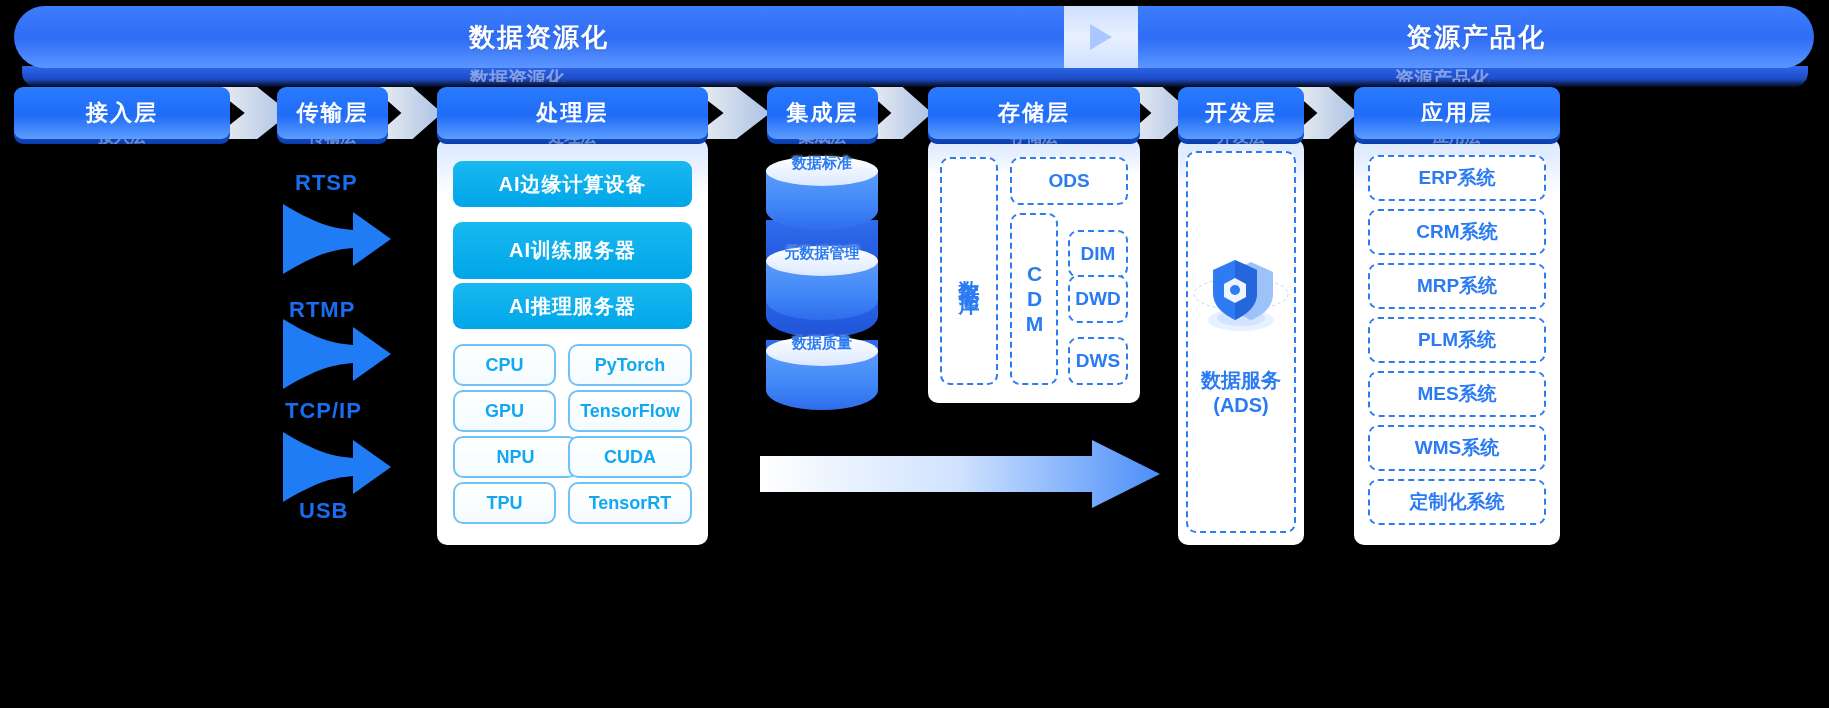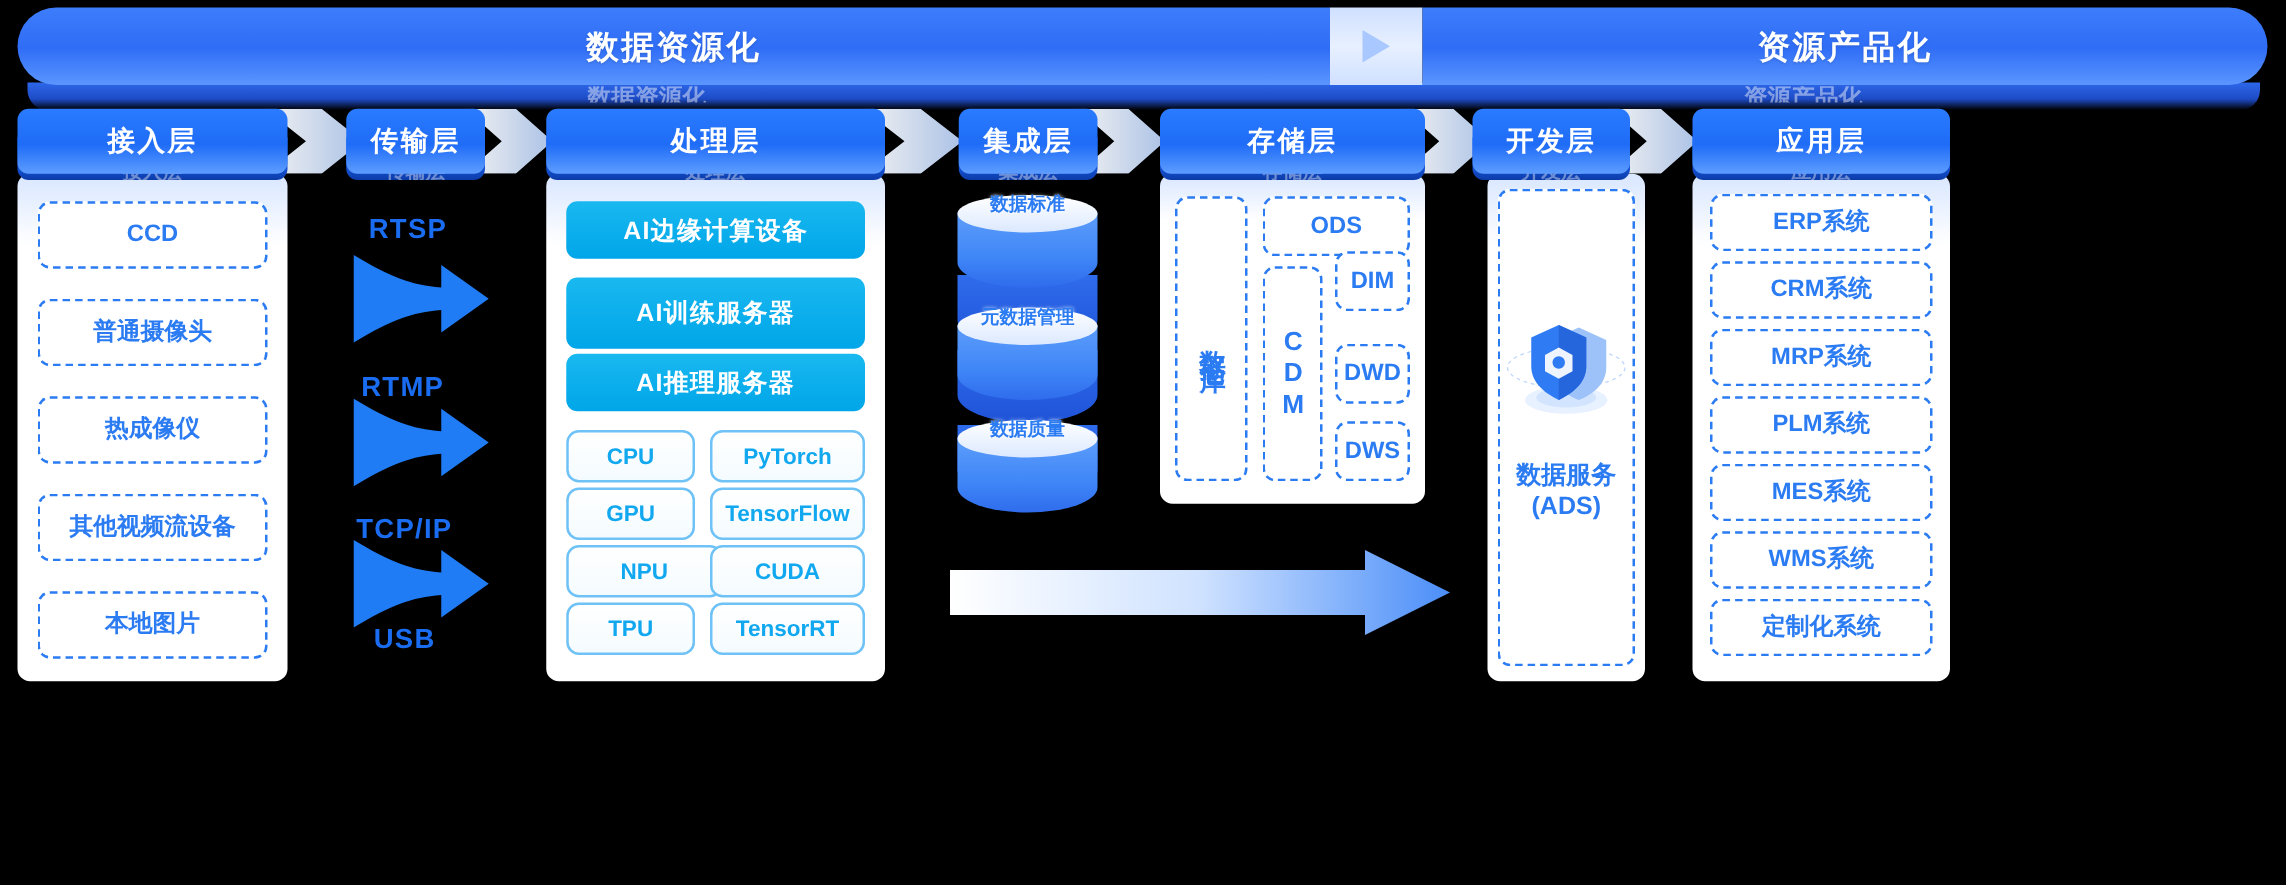--- a/index.html
+++ b/index.html
@@ -229,40 +229,33 @@
       <div class="tail"></div>
     </div>
 
   <div class="chip-ghost" style="left:1354px; top:110px; width:206px;">
       <span>应用层</span>
     </div>
   <div class="chip" style="left:1354px; top:87px; width:206px;">
       <span>应用层</span>
     </div>
 
-  <div class="panel" style="left:14px; top:139px; width:216px; height:406px;">
-    <div class="dashbox" style="position:absolute;left:16px;top:22px;width:184px;height:54px;">CCD</div>
-    <div class="dashbox" style="position:absolute;left:16px;top:100px;width:184px;height:54px;">普通摄像头</div>
-    <div class="dashbox" style="position:absolute;left:16px;top:178px;width:184px;height:54px;">热成像仪</div>
-    <div class="dashbox" style="position:absolute;left:16px;top:256px;width:184px;height:54px;">其他视频流设备</div>
-    <div class="dashbox" style="position:absolute;left:16px;top:334px;width:184px;height:54px;">本地图片</div>
-  </div>
 
   <div style="position:absolute;left:277px;top:150px;width:122px;height:395px;">
     <div class="proto-label" style="position:absolute;left:18px;top:20px;">RTSP</div>
     <svg class="bigarrow" style="left:0px;top:50px;" viewBox="0 0 118 78">
       <path d="M6,4 C36,22 52,28 76,30 L76,12 L114,39 L76,66 L76,48 C52,50 36,56 6,74 Z" fill="#1f7cf5"></path>
     </svg>
 
     <div class="proto-label" style="position:absolute;left:12px;top:147px;">RTMP</div>
     <svg class="bigarrow" style="left:0px;top:165px;" viewBox="0 0 118 78">
       <path d="M6,4 C36,22 52,28 76,30 L76,12 L114,39 L76,66 L76,48 C52,50 36,56 6,74 Z" fill="#1f7cf5"></path>
     </svg>
 
-    <div class="proto-label" style="position:absolute;left:8px;top:248px;margin-top:12px;">TCP/IP</div>
+    <div class="proto-label" style="position:absolute;left:8px;top:248px;">TCP/IP</div>
     <svg class="bigarrow" style="left:0px;top:278px;" viewBox="0 0 118 78">
       <path d="M6,4 C36,22 52,28 76,30 L76,12 L114,39 L76,66 L76,48 C52,50 36,56 6,74 Z" fill="#1f7cf5"></path>
     </svg>
 
     <div class="proto-label" style="position:absolute;left:22px;top:348px;">USB</div>
   </div>
 
   <div class="panel" style="left:437px; top:139px; width:271px; height:406px;">
     <div class="cyanbox" style="position:absolute;left:16px;top:22px;width:239px;height:46px;">AI边缘计算设备</div>
     <div class="cyanbox" style="position:absolute;left:16px;top:83px;width:239px;height:57px;text-align:center;">AI训练服务器</div>
@@ -301,37 +294,37 @@
     </div>
   </div>
 
   <div class="panel" style="left:928px; top:139px; width:212px; height:264px;">
     <div class="dashbox vtext" style="position:absolute;left:12px;top:18px;width:58px;height:228px;font-size:21px;">数据仓库</div>
 
     <div class="dashbox" style="position:absolute;left:82px;top:18px;width:118px;height:48px;">ODS</div>
 
     <div class="dashbox vtext" style="position:absolute;left:82px;top:74px;width:48px;height:172px;font-size:21px;letter-spacing:2px;">CDM</div>
 
-    <div class="dashbox" style="position:absolute;left:140px;top:62px;width:60px;height:48px;">DIM</div>
+    <div class="dashbox" style="position:absolute;left:140px;top:91px;width:60px;height:48px;">DIM</div>
     <div class="dashbox" style="position:absolute;left:140px;top:136px;width:60px;height:48px;">DWD</div>
     <div class="dashbox" style="position:absolute;left:140px;top:198px;width:60px;height:48px;">DWS</div>
   </div>
 
   <svg class="flowarrow" style="left:760px; top:438px; width:400px; height:72px;" viewBox="0 0 400 72" preserveAspectRatio="none">
     <defs>
       <linearGradient id="fg" x1="0" y1="0" x2="1" y2="0">
         <stop offset="0%" stop-color="#ffffff"></stop>
         <stop offset="50%" stop-color="#cfe2ff"></stop>
         <stop offset="100%" stop-color="#4b8ef8"></stop>
       </linearGradient>
     </defs>
     <path d="M0,18 L332,18 L332,2 L400,36 L332,70 L332,54 L0,54 Z" fill="url(#fg)"></path>
   </svg>
 
-  <div class="panel" style="left:1178px; top:139px; width:126px; height:406px;margin-left:12px;">
+  <div class="panel" style="left:1178px; top:139px; width:126px; height:406px;">
     <div class="dashbox" style="position:absolute;left:8px;top:12px;width:110px;height:382px;flex-direction:column;gap:6px;">
       <svg class="ads-icon" style="position:relative;left:0;top:-18px;width:104px;height:96px;" viewBox="0 0 104 96">
         <ellipse cx="52" cy="46" rx="47" ry="16" fill="none" stroke="#bcd6fb" stroke-width="1" stroke-dasharray="3 3"></ellipse>
         <ellipse cx="52" cy="72" rx="33" ry="11" fill="#e8f1ff"></ellipse>
         <ellipse cx="52" cy="70" rx="24" ry="8" fill="#d3e4ff"></ellipse>
         <path d="M62,14 L84,24 L84,46 C84,60 72,68 62,72 C52,68 40,60 40,46 L40,24 Z" fill="#9cc2f9"></path>
         <path d="M46,12 L68,22 L68,45 C68,59 56,67 46,72 C36,67 24,59 24,45 L24,22 Z" fill="#2f7bf4"></path>
         <path d="M46,12 L68,22 L68,45 C68,59 56,67 46,72 Z" fill="#2566dd"></path>
         <path d="M46,30 L57,36 L57,49 L46,55 L35,49 L35,36 Z" fill="#ffffff" opacity=".92"></path>
         <circle cx="46" cy="42" r="5" fill="#2f7bf4"></circle>

